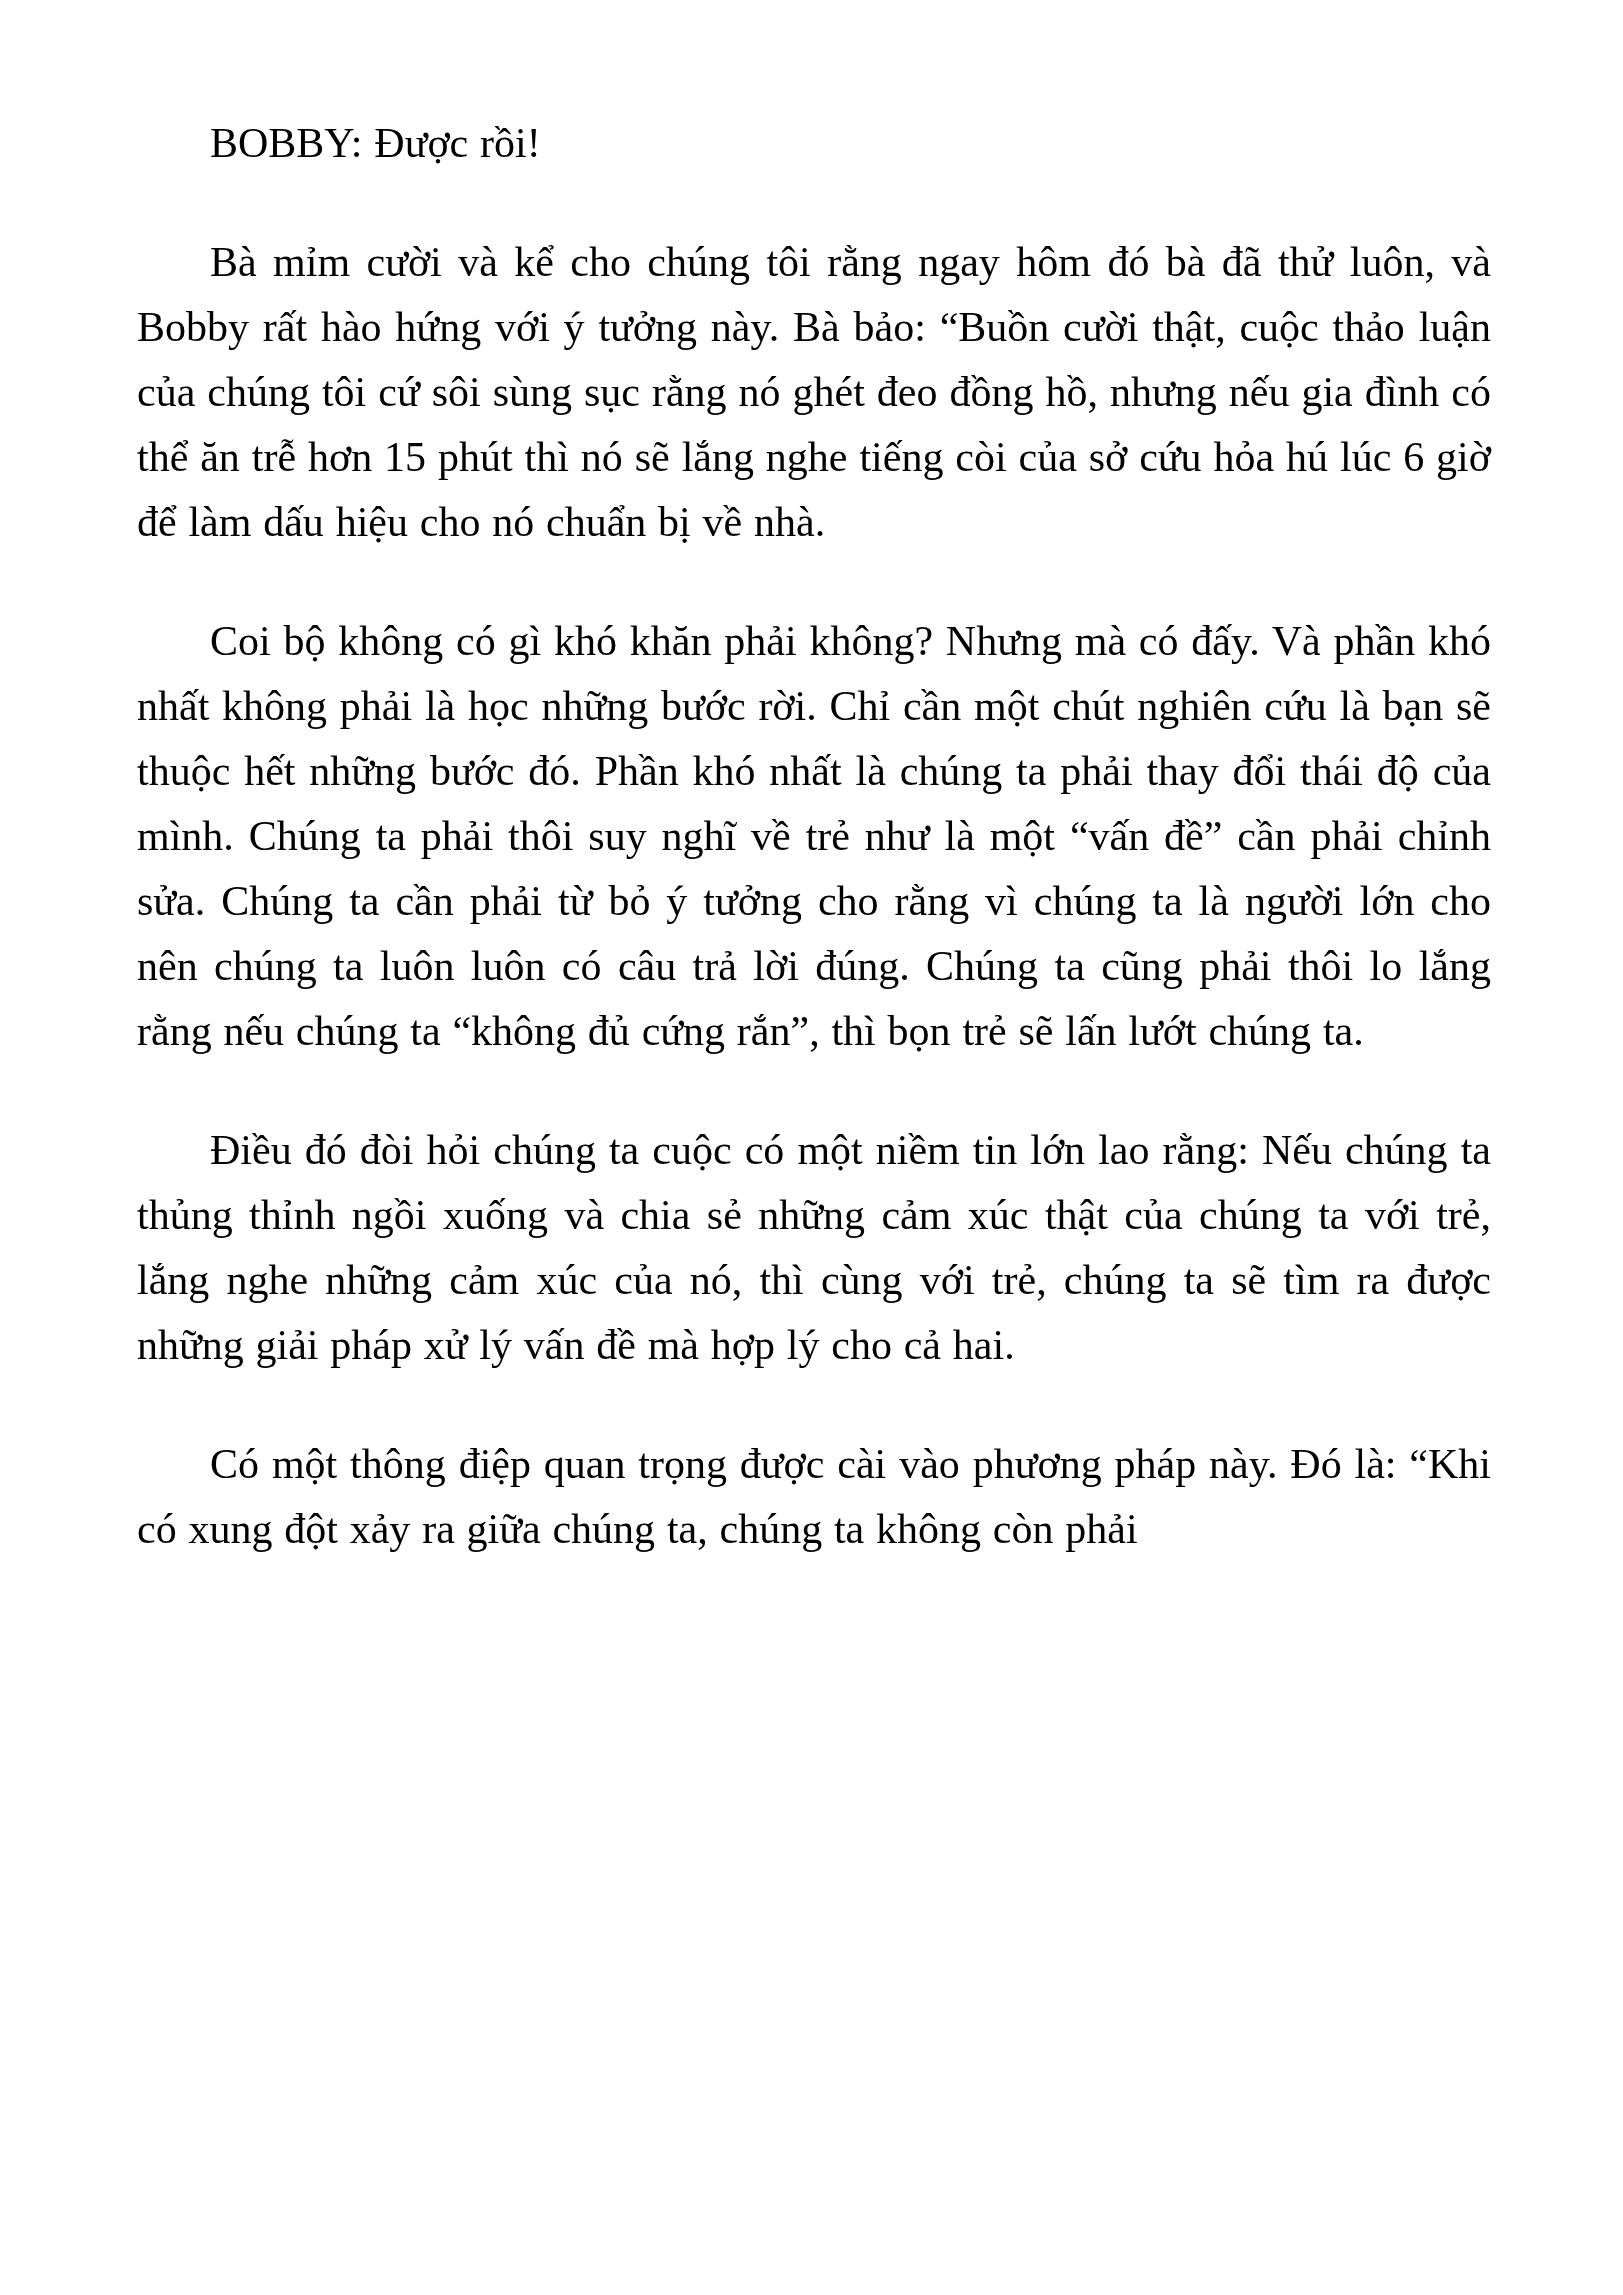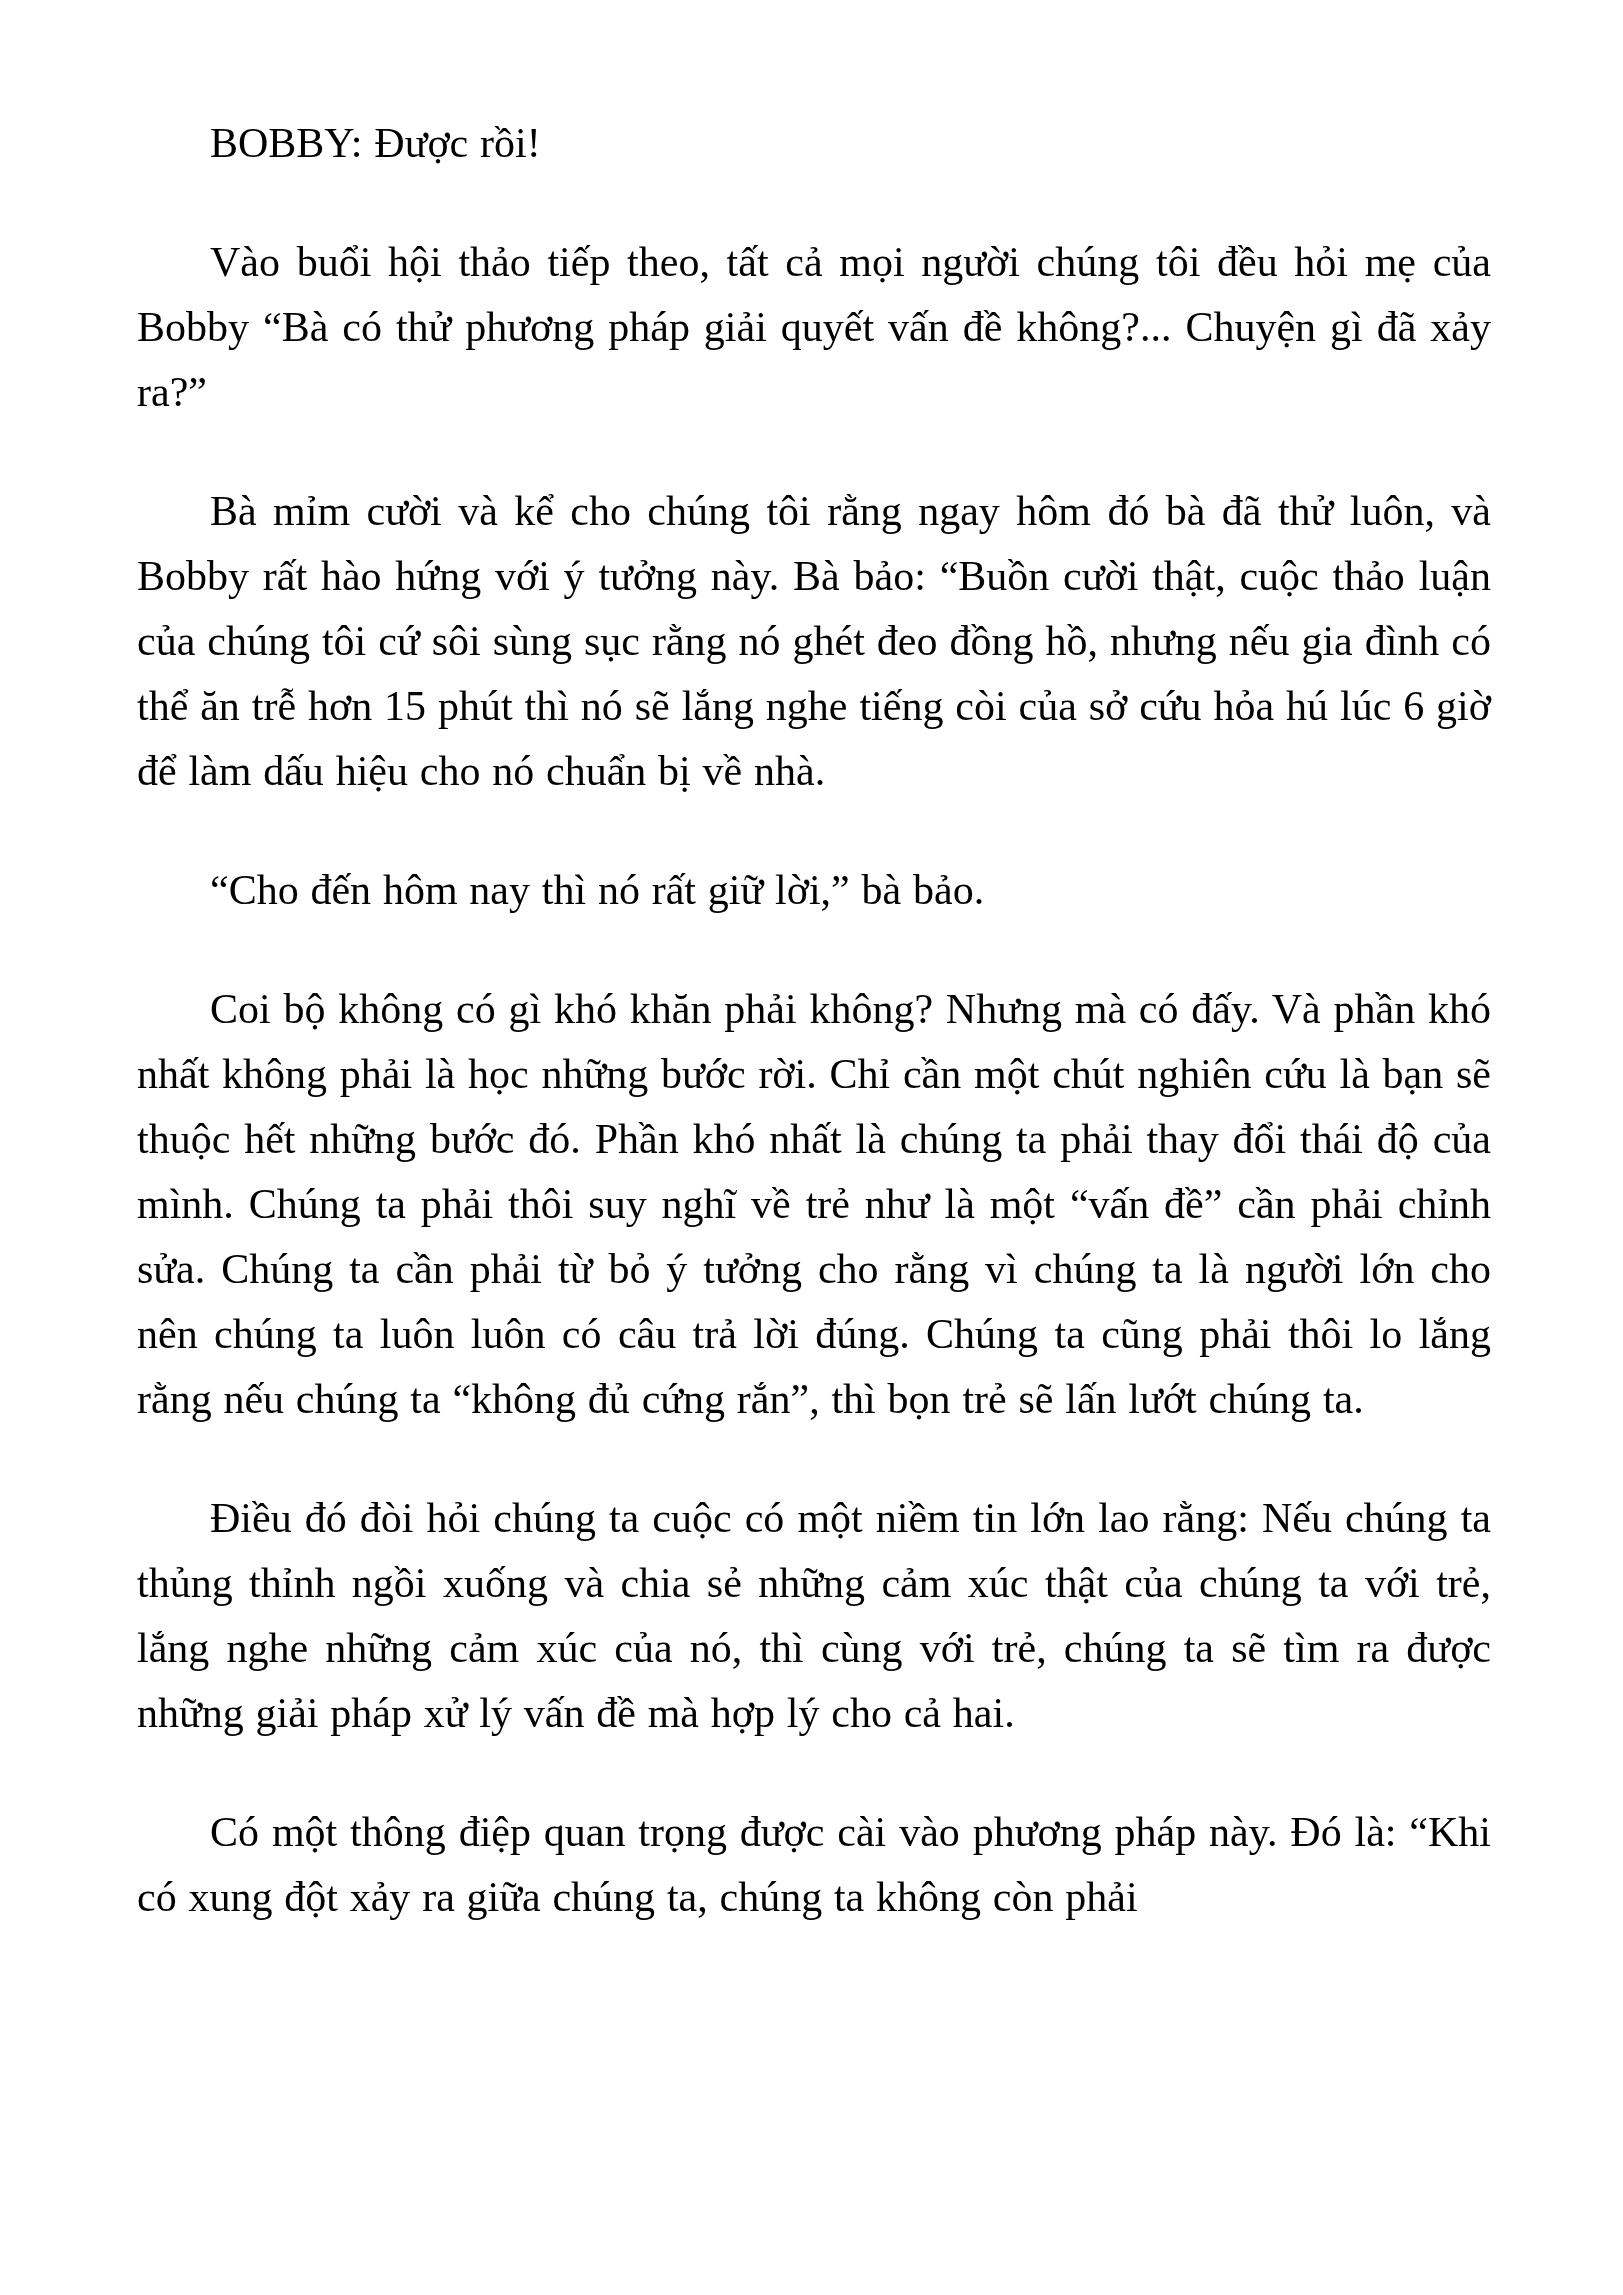--- a/index.html
+++ b/index.html
@@ -33,21 +33,19 @@
   .text-block p:last-child {
     margin-bottom: 0;
   }
 </style>
 </head>
 <body>
 
 <div class="page">
   <div class="text-block" id="paragraphs">
       <p>BOBBY: Được rồi!</p>
-      <p>Vào buổi hội thảo tiếp theo, tất cả mọi người chúng tôi đều hỏi mẹ của Bobby “Bà có thử phương pháp giải quyết vấn đề không?... Chuyện gì đã xảy ra?”</p>
       <p>Bà mỉm cười và kể cho chúng tôi rằng ngay hôm đó bà đã thử luôn, và Bobby rất hào hứng với ý tưởng này. Bà bảo: “Buồn cười thật, cuộc thảo luận của chúng tôi cứ sôi sùng sục rằng nó ghét đeo đồng hồ, nhưng nếu gia đình có thể ăn trễ hơn 15 phút thì nó sẽ lắng nghe tiếng còi của sở cứu hỏa hú lúc 6 giờ để làm dấu hiệu cho nó chuẩn bị về nhà.</p>
-      <p>“Cho đến hôm nay thì nó rất giữ lời,” bà bảo.</p>
       <p>Coi bộ không có gì khó khăn phải không? Nhưng mà có đấy. Và phần khó nhất không phải là học những bước rời. Chỉ cần một chút nghiên cứu là bạn sẽ thuộc hết những bước đó. Phần khó nhất là chúng ta phải thay đổi thái độ của mình. Chúng ta phải thôi suy nghĩ về trẻ như là một “vấn đề” cần phải chỉnh sửa. Chúng ta cần phải từ bỏ ý tưởng cho rằng vì chúng ta là người lớn cho nên chúng ta luôn luôn có câu trả lời đúng. Chúng ta cũng phải thôi lo lắng rằng nếu chúng ta “không đủ cứng rắn”, thì bọn trẻ sẽ lấn lướt chúng ta.</p>
       <p>Điều đó đòi hỏi chúng ta cuộc có một niềm tin lớn lao rằng: Nếu chúng ta thủng thỉnh ngồi xuống và chia sẻ những cảm xúc thật của chúng ta với trẻ, lắng nghe những cảm xúc của nó, thì cùng với trẻ, chúng ta sẽ tìm ra được những giải pháp xử lý vấn đề mà hợp lý cho cả hai.</p>
       <p>Có một thông điệp quan trọng được cài vào phương pháp này. Đó là: “Khi có xung đột xảy ra giữa chúng ta, chúng ta không còn phải</p>
     </div>
 </div>
 
 
 </body></html>

